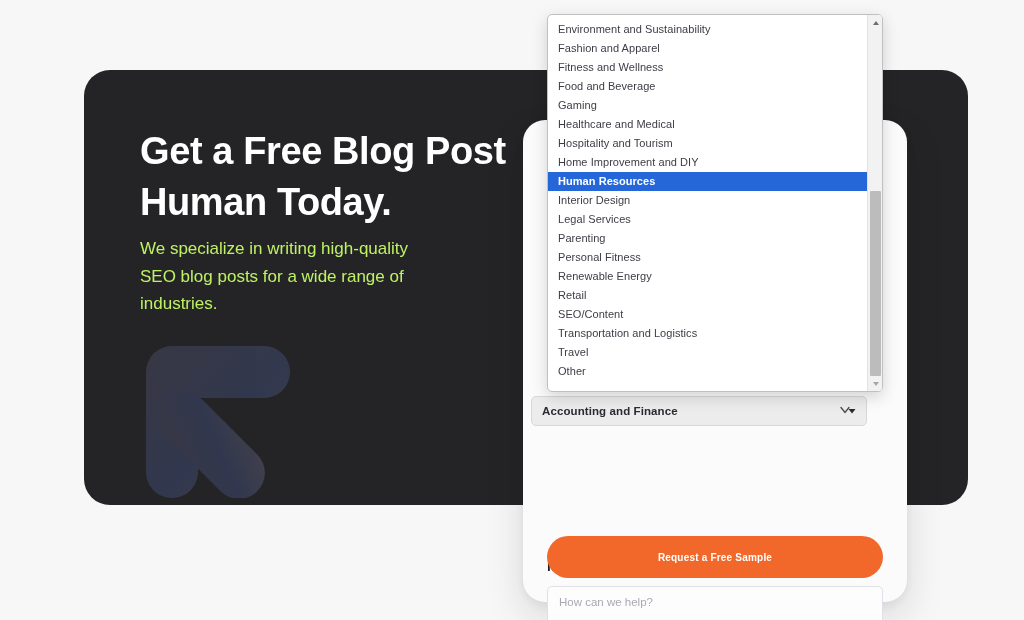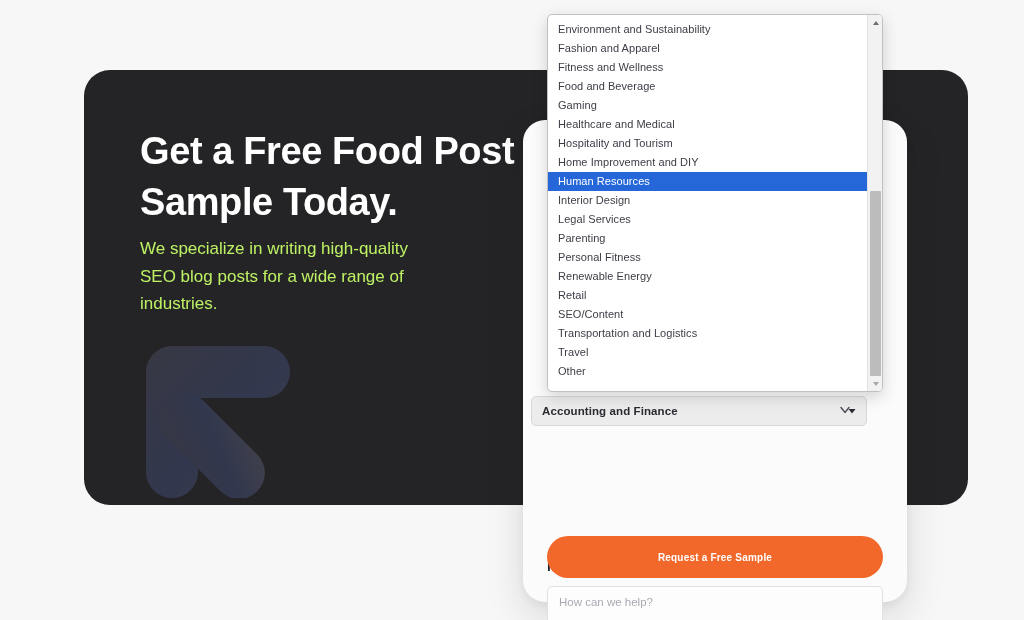--- a/index.html
+++ b/index.html
@@ -171,21 +171,21 @@
     padding: 0 10px;
     font-size: 11px;
     color: #3c3c46;
     white-space: nowrap;
     overflow: hidden;
     letter-spacing: 0.05px;
   }
   .dd-option.selected {
     background: #2566d8;
     color: #ffffff;
-    font-weight: 400;
+    font-weight: 700;
   }
 
   
   #dropdown-scrollbar {
     width: 15px;
     flex: 0 0 15px;
     background: #f2f2f2;
     border-left: 1px solid #e2e2e2;
     position: relative;
   }
@@ -214,21 +214,21 @@
     height: 185px;
     background: #bcbcbc;
     border-radius: 1px;
   }
 </style>
 </head>
 <body>
 
 <div id="hero-panel">
 
-  <div id="hero-heading">Get a Free Food Post Sample Today.</div>
+  <div id="hero-heading">Get a Free Blog Post Human Today.</div>
 
   <div id="hero-sub">We specialize in writing high-quality SEO blog posts for a wide range of industries.</div>
 
   <div id="hero-logo">
     <svg width="172" height="152" viewBox="0 0 172 152" xmlns="http://www.w3.org/2000/svg">
       <defs>
         <linearGradient id="lg" x1="0" y1="0" x2="1" y2="1">
           <stop offset="0%" stop-color="#3b3b46"></stop>
           <stop offset="55%" stop-color="#343a52"></stop>
           <stop offset="100%" stop-color="#45454f"></stop>

